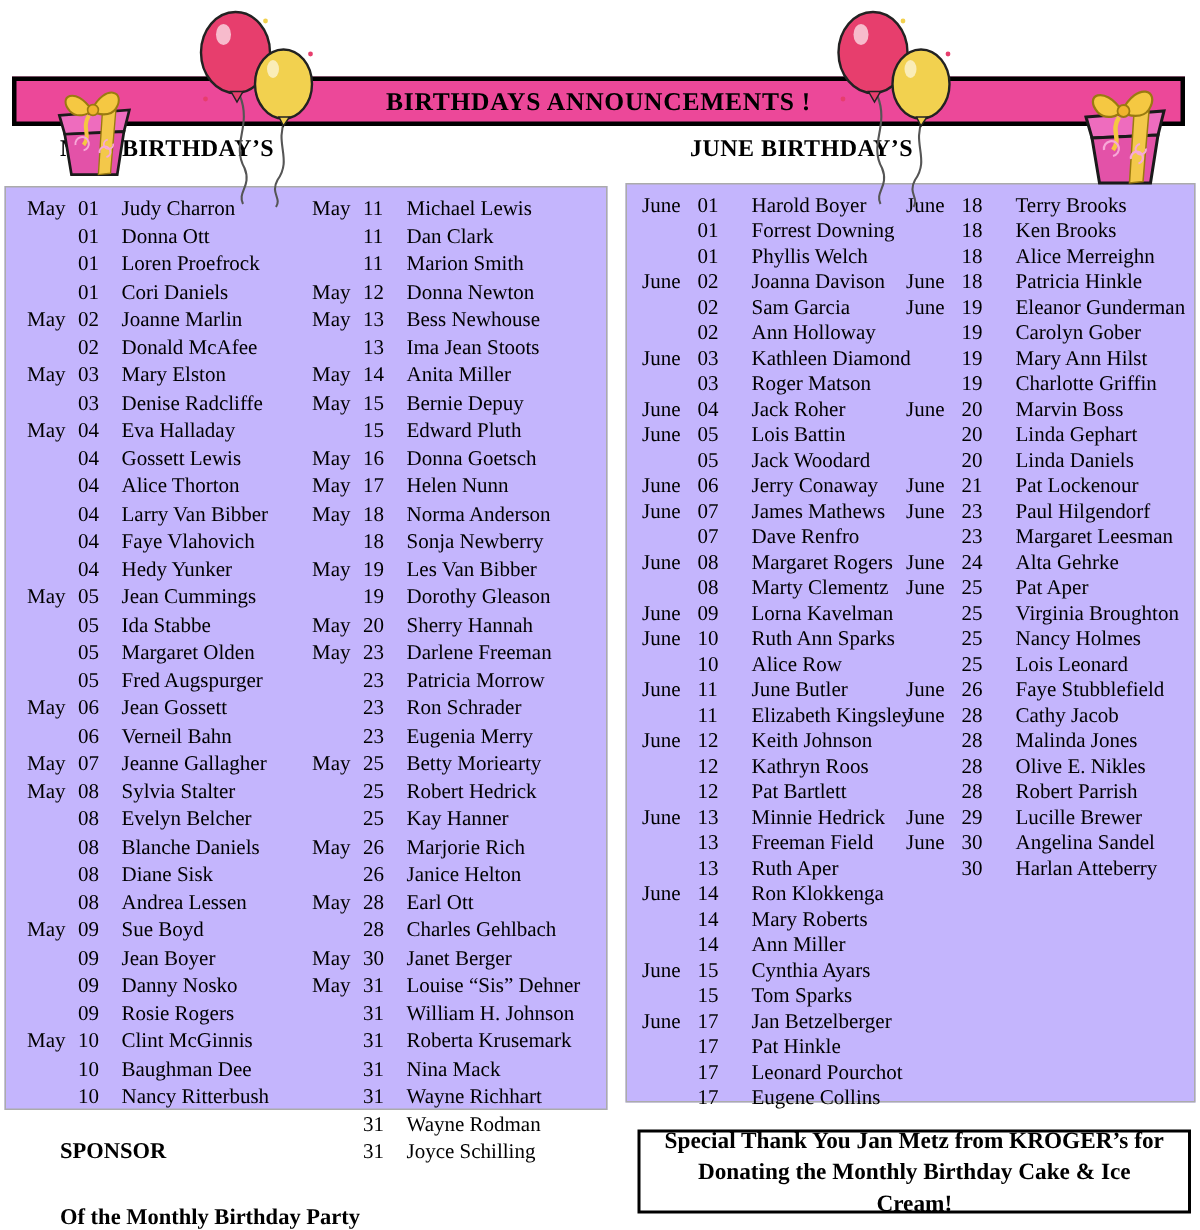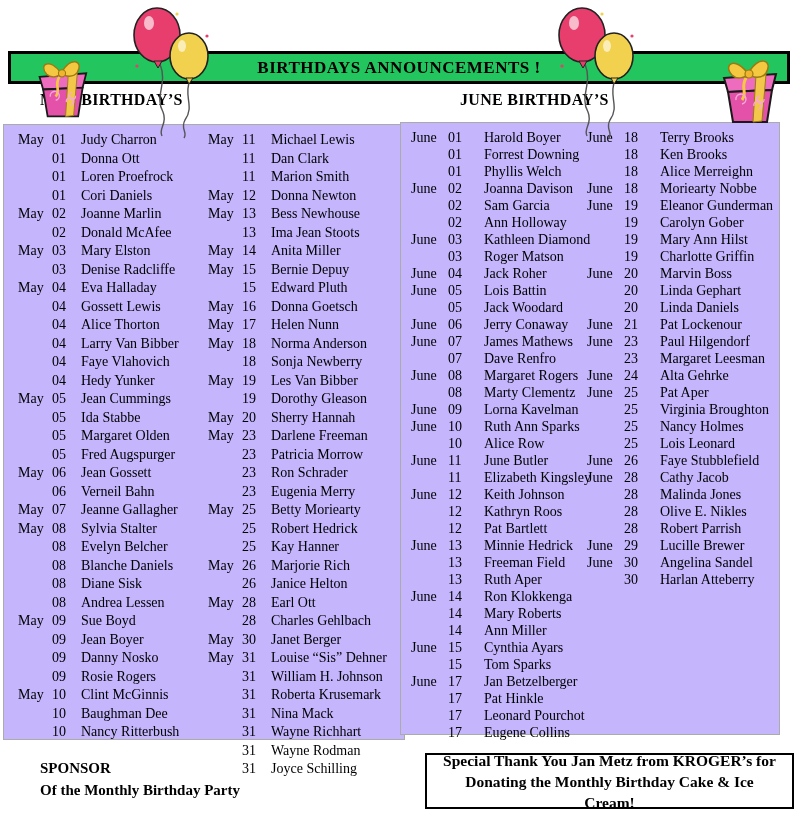--- a/index.html
+++ b/index.html
@@ -1,54 +1,54 @@
 <!DOCTYPE html>
 <html><head>
 <meta charset="utf-8">
 <style>
   * { margin:0; padding:0; box-sizing:border-box; }
   body { background:#fff; font-family:"Liberation Serif", serif; color:#000; }
   .page { position:relative; width:800px; height:820px; background:#fff; overflow:hidden; }
 
   .banner { position:absolute; left:8px; top:51px; width:782px; height:33px;
-            border:3px solid #000; background:#22c55e; display:flex; align-items:center; justify-content:center; }
+            border:3px solid #000; background:#ec4899; display:flex; align-items:center; justify-content:center; }
   .banner .title { font-weight:bold; font-size:17px; letter-spacing:.5px; }
 
   .balloons { position:absolute; width:92px; height:138px; z-index:5; }
   .balloons.left { left:127px; top:2px; }
   .balloons.right { left:552px; top:2px; }
   .gift { position:absolute; z-index:6; }
   .gift.left { left:22px; top:50px; width:80px; height:70px; }
   .gift.right { left:706px; top:48px; width:86px; height:78px; }
 
   .month-header { position:absolute; top:91px; font-weight:bold; font-size:16px; text-align:left; letter-spacing:.3px; }
   .month-header.may { left:40px; width:300px; }
   .month-header.june { left:460px; width:280px; }
 
   .list-box { position:absolute; border:1px solid #ababab; background:#c4b5fd; }
   .list-box.may { left:3px; top:124px; width:402px; height:616px; }
-  .list-box.june { left:400px; top:122px; width:380px; height:613px; }
+  .list-box.june { left:417px; top:122px; width:380px; height:613px; }
 
   .col { position:absolute; top:7px; }
   .may .col1 { left:14px; width:186px; }
   .may .col2 { left:204px; width:196px; }
   .june .col1 { left:10px; width:186px; }
   .june .col2 { left:186px; width:192px; }
 
   .row { display:flex; align-items:baseline; white-space:nowrap; }
   .may .row { height:18.5px; font-size:14px; }
   .june .row { height:17px; font-size:14px; }
   .row .m { display:inline-block; width:34px; }
   .june .row .m { width:37px; }
   .row .d { display:inline-block; width:21px; }
   .row .n { padding-left:8px; }
   .june .row .n { padding-left:15px; }
 
   .sponsor { position:absolute; left:40px; top:760px; width:330px; text-align:left; font-weight:bold; font-size:15px; }
-  .sponsor .line2 { margin-top:5px;font-family:Liberation Serif, serif; }
+  .sponsor .line2 { margin-top:27px;font-family:Liberation Serif, serif; }
 
   .thanks-box { position:absolute; left:425px; top:753px; width:369px; height:56px;
                 border:2px solid #000; display:flex; align-items:center; justify-content:center;
                 font-weight:bold; font-size:15.5px; text-align:center; line-height:21px; padding:2px 15px; }
 </style>
 </head>
 <body>
 
 <div class="page">
 
@@ -655,21 +655,21 @@
           <span class="n">Ken Brooks</span>
         </div>
         <div class="row">
           <span class="m"></span>
           <span class="d">18</span>
           <span class="n">Alice Merreighn</span>
         </div>
         <div class="row">
           <span class="m">June</span>
           <span class="d">18</span>
-          <span class="n">Moriearty Nobbe</span>
+          <span class="n">Patricia Hinkle</span>
         </div>
         <div class="row">
           <span class="m">June</span>
           <span class="d">19</span>
           <span class="n">Eleanor Gunderman</span>
         </div>
         <div class="row">
           <span class="m"></span>
           <span class="d">19</span>
           <span class="n">Carolyn Gober</span>

